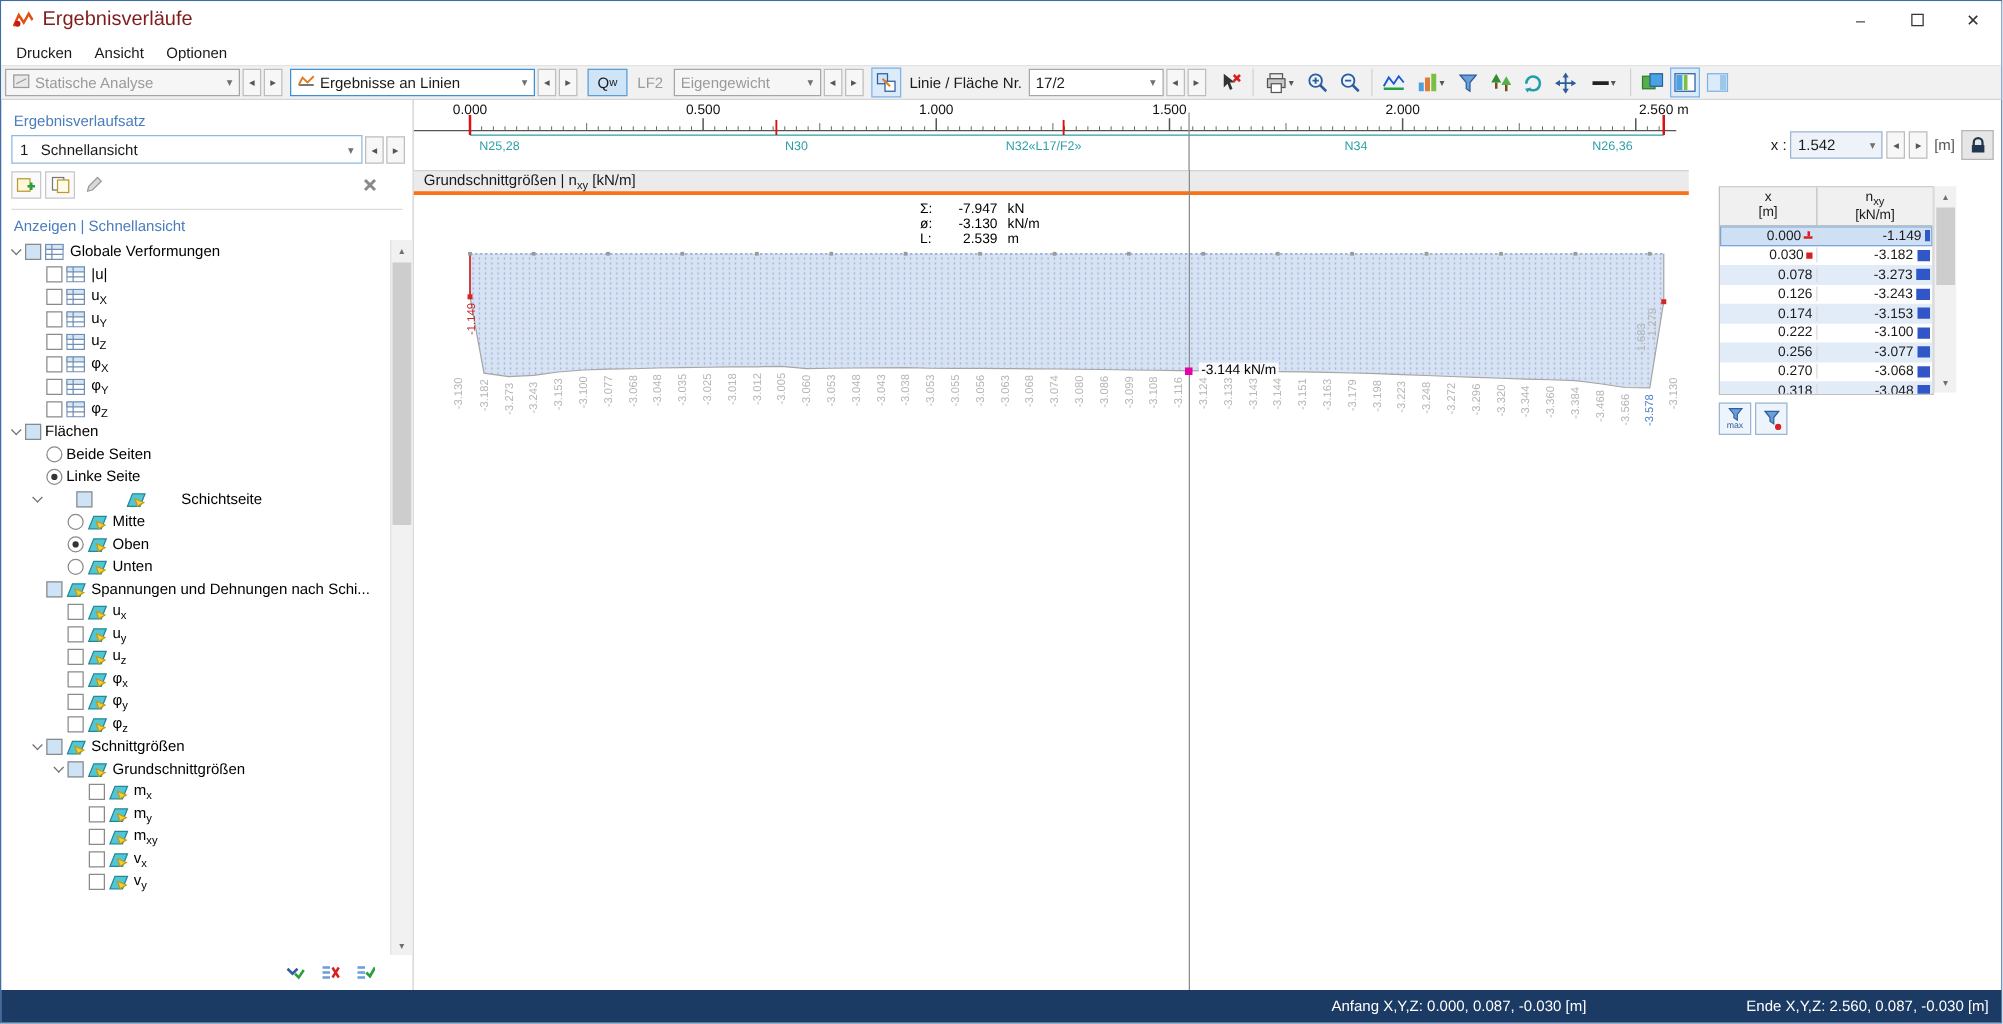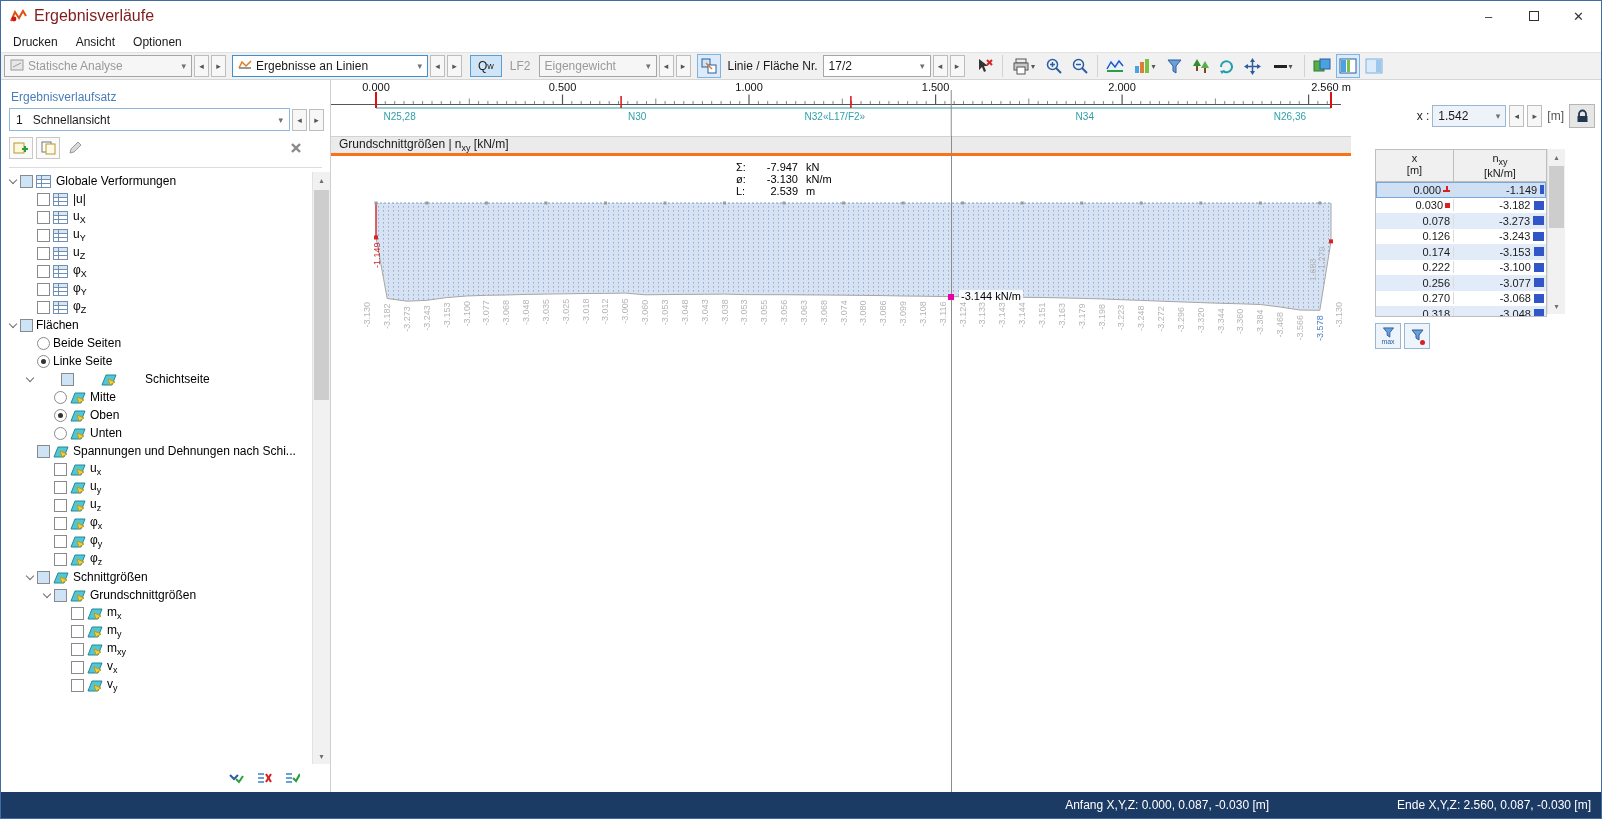--- a/index.html
+++ b/index.html
@@ -358,20 +358,21 @@
         </span>
         <span style="flex:1"></span>
         <span class="side-btn flat" style="margin-right:14px">
           <svg width="12" height="12" viewBox="0 0 12 12">
               <line x1="2" y1="2" x2="10" y2="10" stroke="#8a8a8a" stroke-width="2.4"></line>
               <line x1="10" y1="2" x2="2" y2="10" stroke="#8a8a8a" stroke-width="2.4"></line>
             </svg>
         </span>
       </div>
       <hr class="side-sep">
+      <div class="blue-label">Anzeigen | Schnellansicht</div>
       <div class="tree-wrap">
         <div class="tree" id="tree">
             <div class="tree-row" style="padding-left: 2px;">
               <span class="expander open"></span>
               <span class="checkbox s-partial"></span>
               <span class="ticon">
                 <svg width="15" height="13" viewBox="0 0 15 13">
                   <rect x="0.5" y="0.5" width="14" height="12" fill="#fff" stroke="#6f8fb5"></rect>
                   <rect x="0.5" y="0.5" width="14" height="4" fill="#d8e6f4" stroke="#6f8fb5"></rect>
                   <line x1="5.5" y1="0.5" x2="5.5" y2="12.5" stroke="#6f8fb5"></line>

